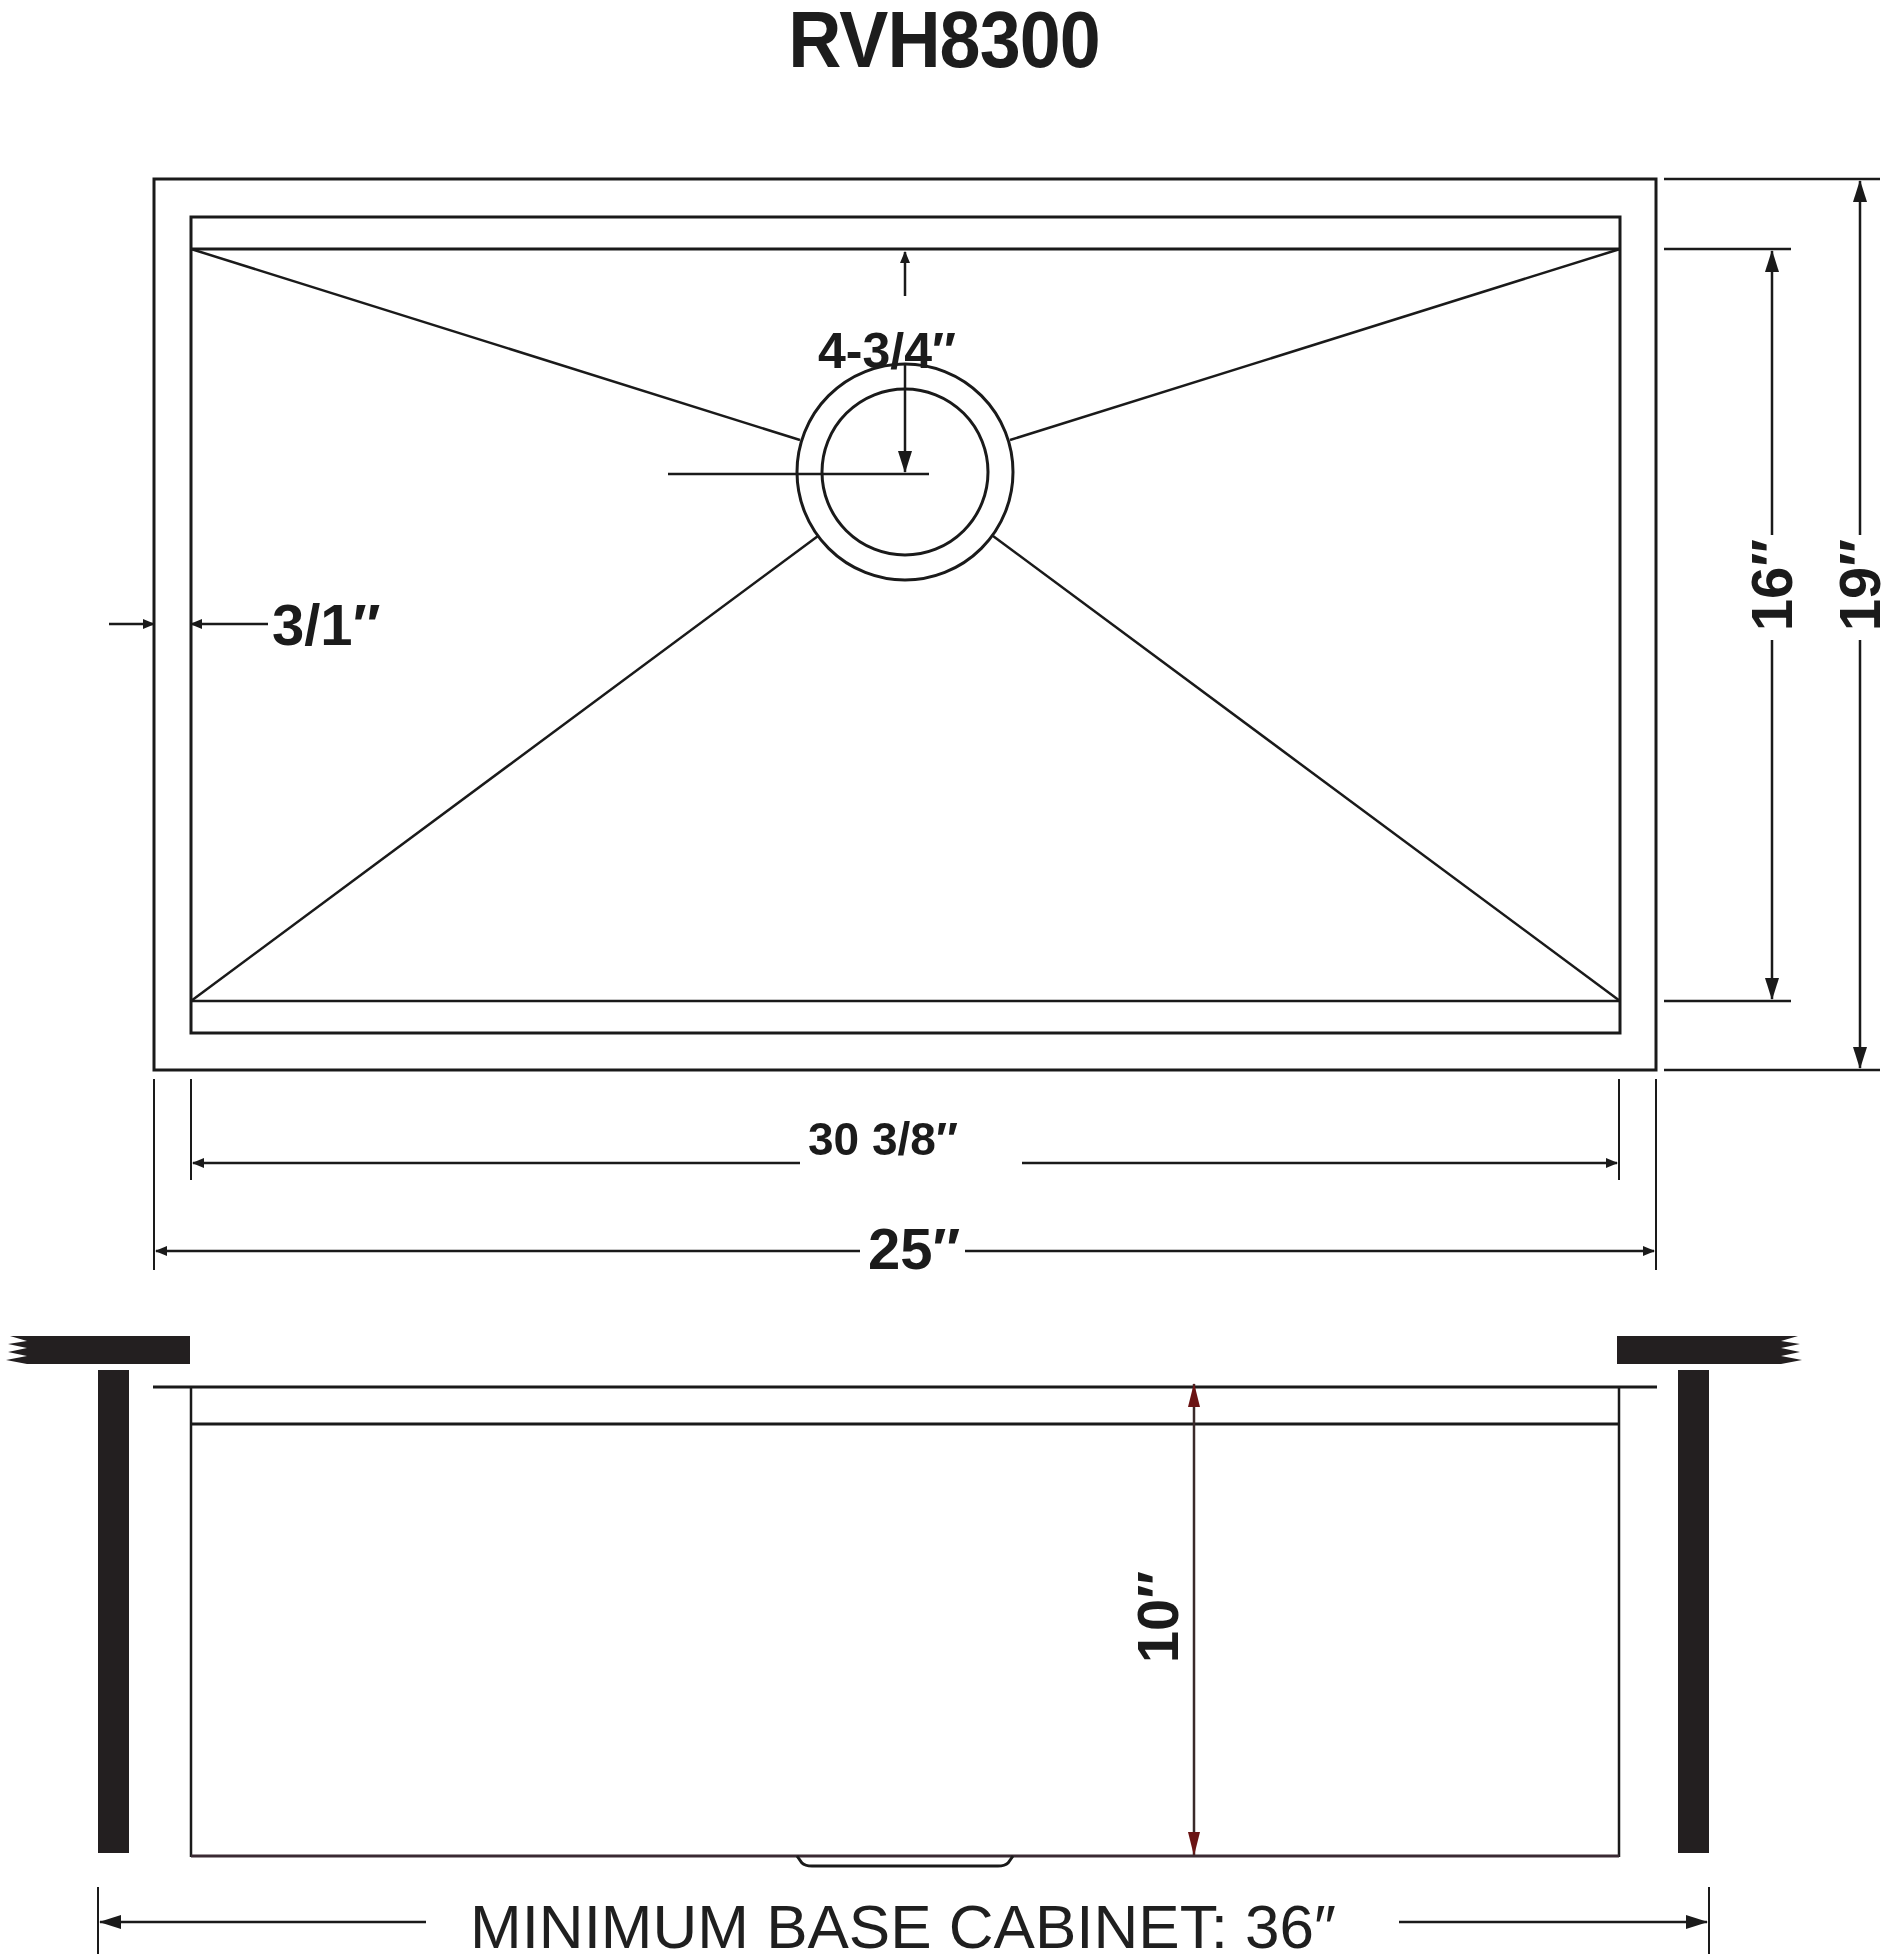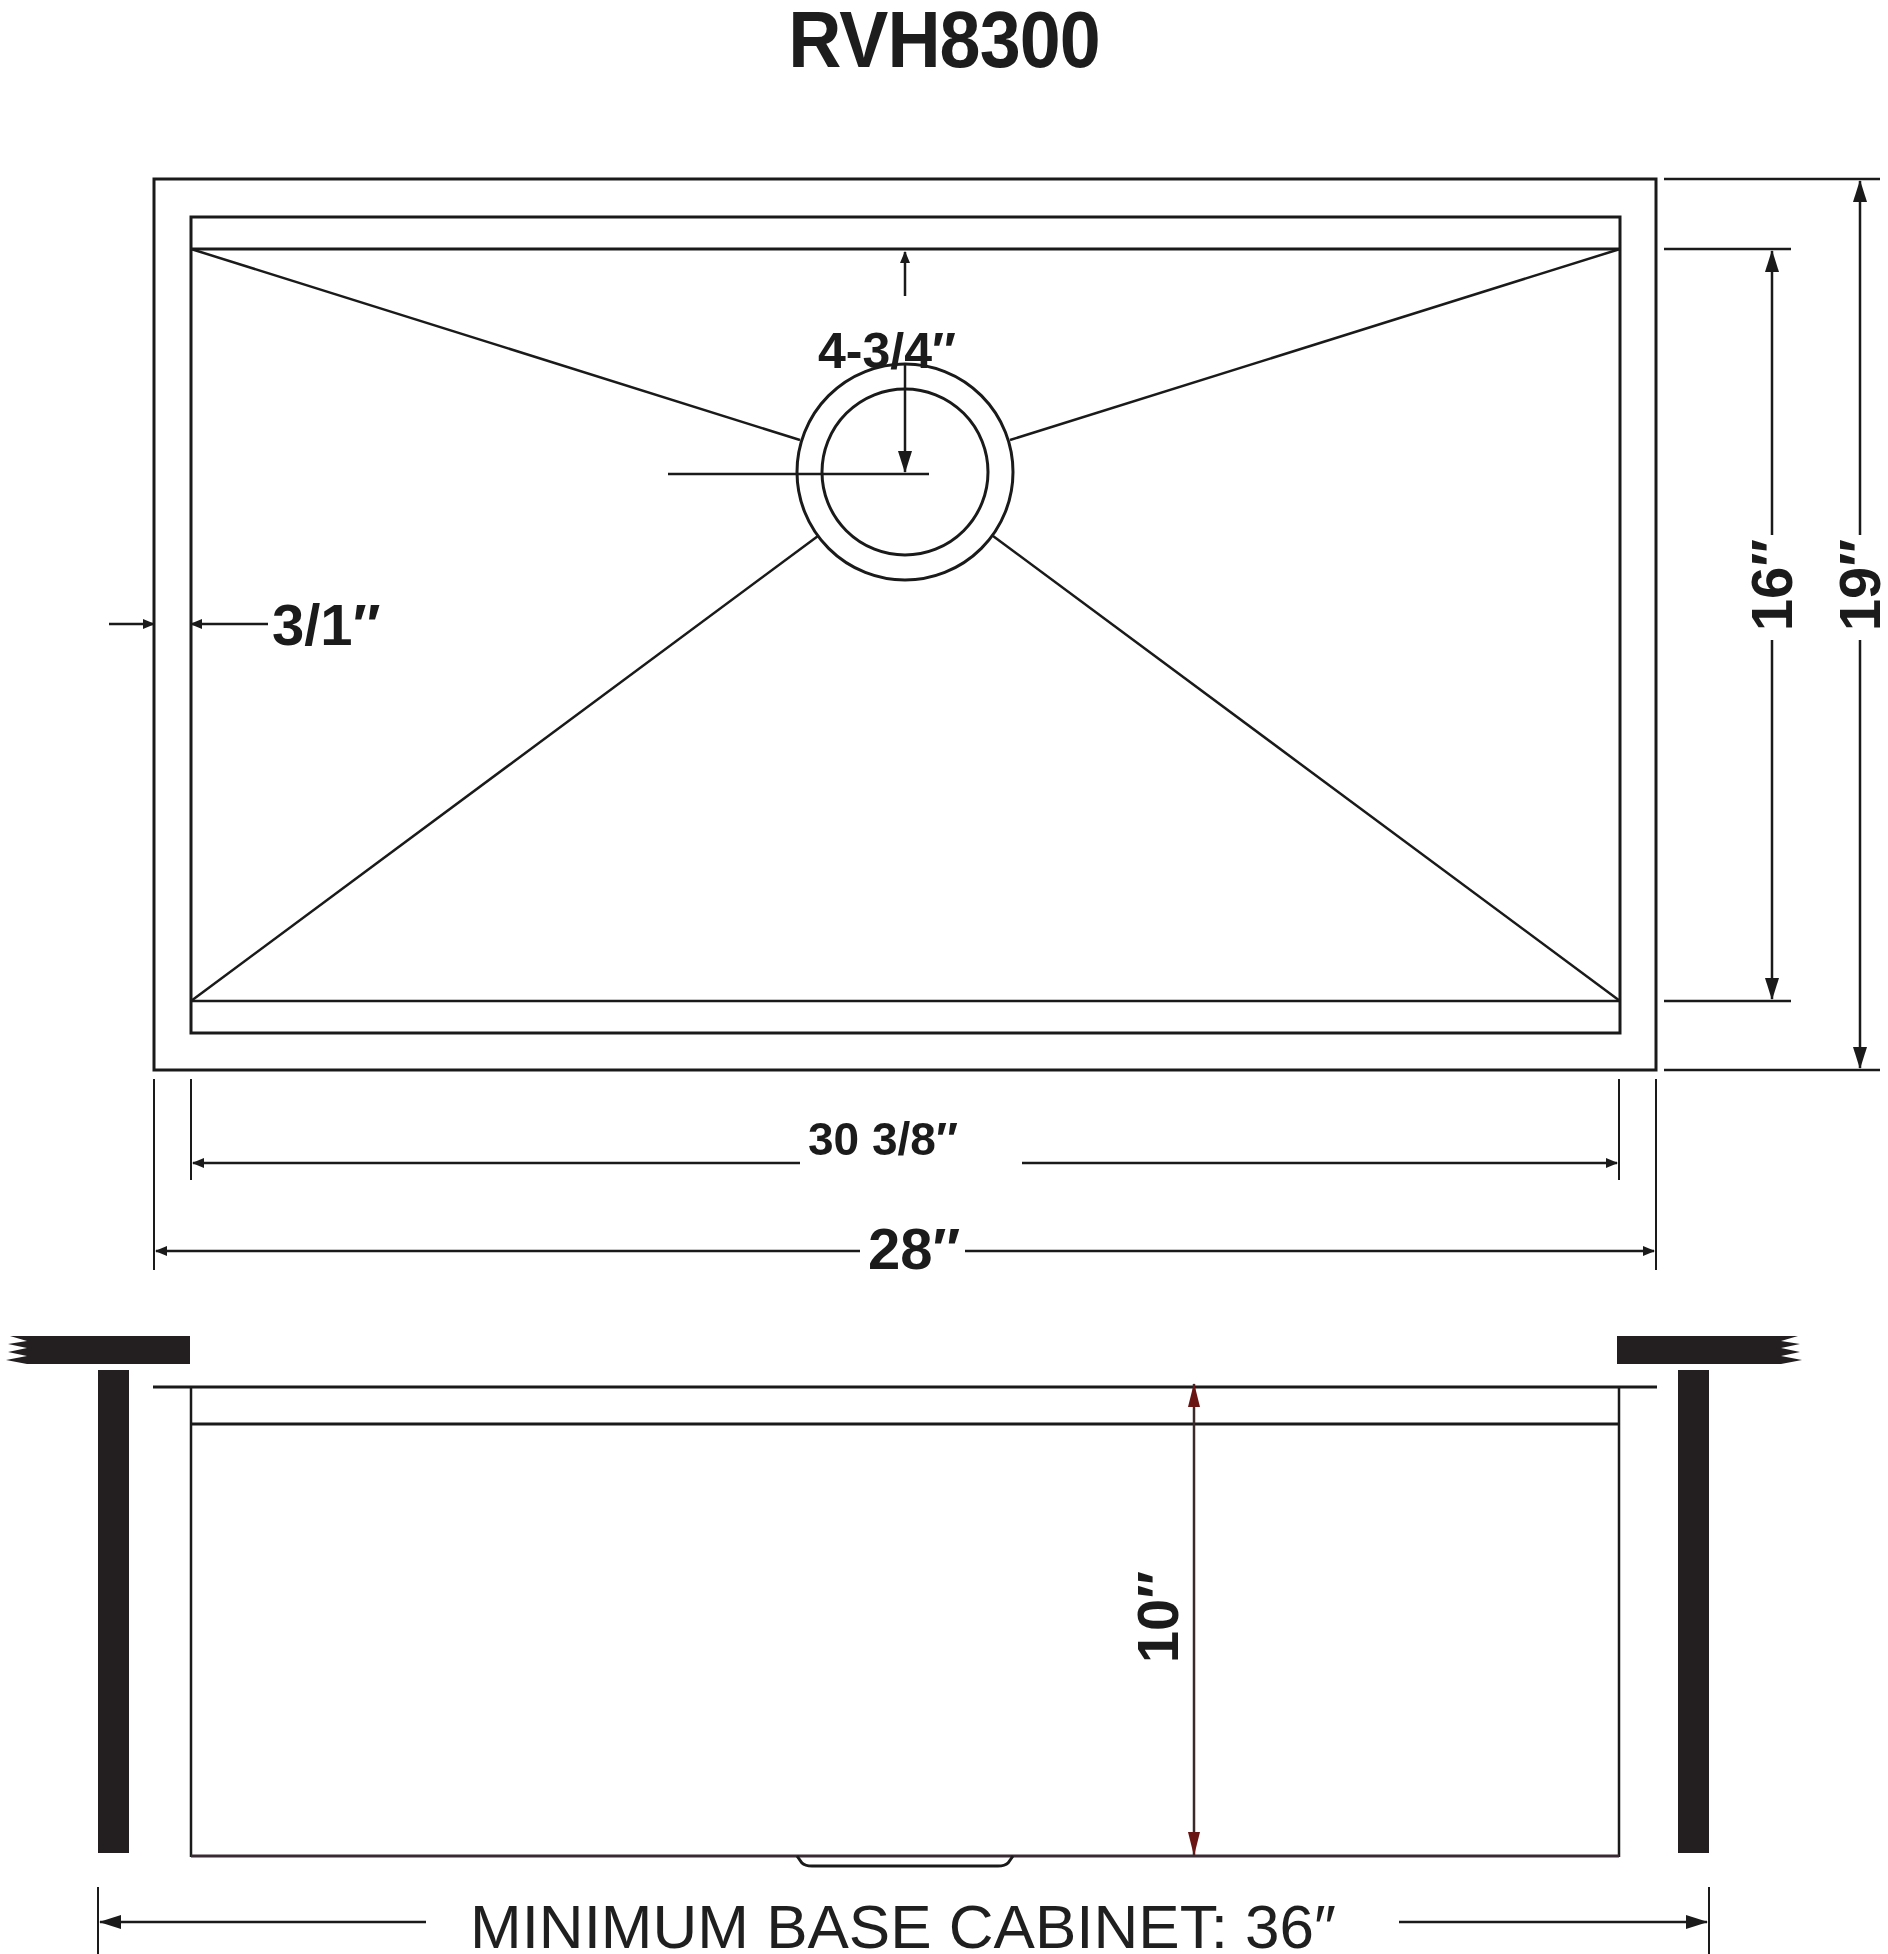--- a/index.html
+++ b/index.html
@@ -100,15 +100,15 @@
     <line x1="426" y1="1922" x2="100" y2="1922" stroke="#1a1a1a" stroke-width="2.5" marker-end="url(#arrBig)"></line>
     <line x1="1399" y1="1922" x2="1707" y2="1922" stroke="#1a1a1a" stroke-width="2.5" marker-end="url(#arrBig)"></line>
   </g>
 </svg>
 
 <div class="dim" style="left:818px; top:298px; font-size:50px;margin-top:28px;">4-3/4″</div>
 <div class="dim" style="left:272px; top:596px; font-size:58px;">3/1″</div>
 <div class="dim rot" style="position:absolute; left:1772px; top:585px; font-size:58px;">16″</div>
 <div class="dim rot" style="position:absolute; left:1860px; top:585px; font-size:58px;">19″</div>
 <div class="dim" style="left:808px; top:1116px; font-size:46px;">30 3/8″</div>
-<div class="dim" style="left:868px; top:1220px; font-size:58px;">28″</div>
+<div class="dim" style="left:868px; top:1220px; font-size:58px;">25″</div>
 <div class="dim rot" style="position:absolute; left:1158px; top:1617px; font-size:58px;">10″</div>
 <div class="footer" style="left:470px; top:1896px;">MINIMUM BASE CABINET: 36″</div>
 
 </body></html>

